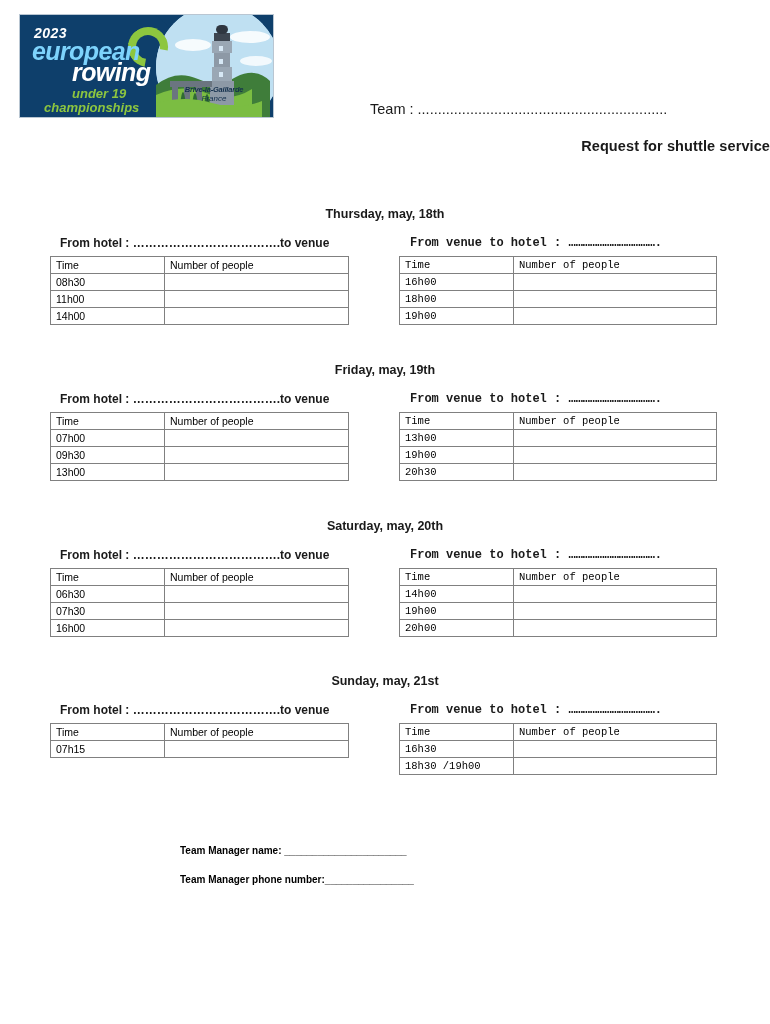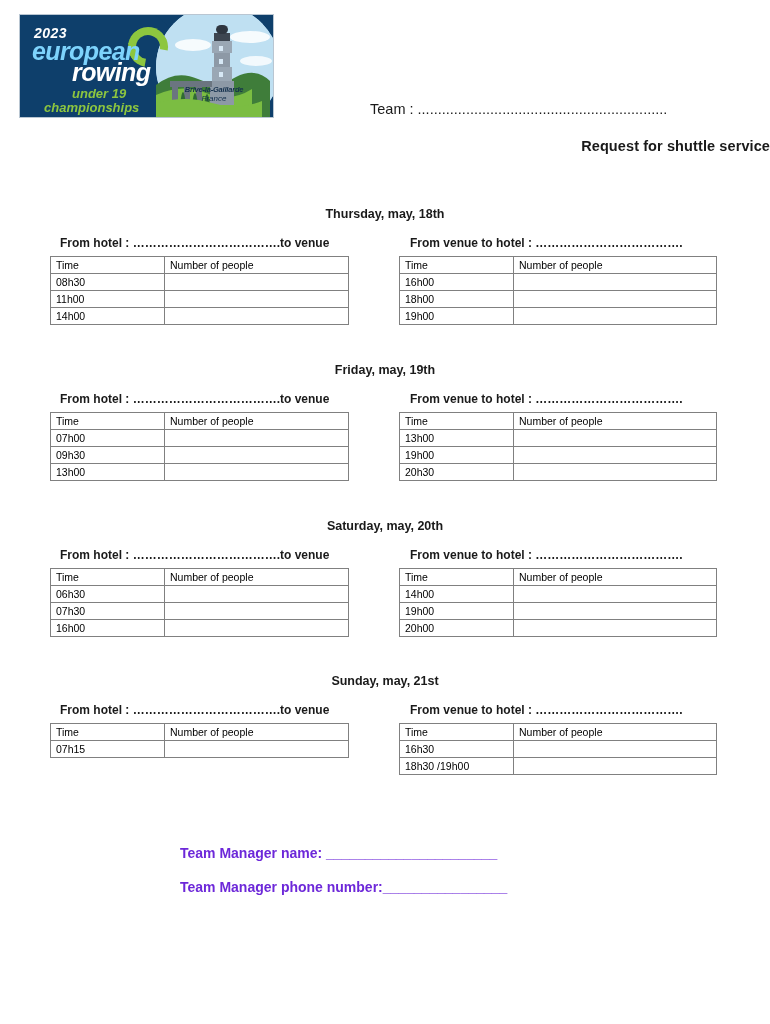--- a/index.html
+++ b/index.html
@@ -131,21 +131,21 @@
     height: 16px;
     line-height: 16px;
   }
   .cols {
     position: relative;
     margin-top: 14px;
     height: 96px;
   }
   .col { position: absolute; top: 0; }
   .col.left  { left: 50px;  width: 300px; }
-  .col.right { left: 399px; width: 338px; }
+  .col.right { left: 399px; width: 338px; font-family: Liberation Mono, monospace; }
 
   .dir-label {
     font-size: 12px;
     font-weight: bold;
     color: #1a1a1a;
     white-space: nowrap;
     height: 14px;
     line-height: 14px;
     margin-bottom: 6px;
   }
@@ -170,23 +170,23 @@
     white-space: nowrap;
   }
   .col.left  table.sched col.c-time { width: 114px; }
   .col.right table.sched col.c-time { width: 114px; }
 
   table.sched tr.hdr td { font-size: 10.5px; }
 
   
   .footer { position: absolute; left: 180px; top: 845px; }
   .footer-row {
-    font-size: 14px;
-    font-weight: bold;
-    color: #6d28d9;
+    font-size: 10px;
+    font-weight: bold;
+    color: #000000;
     white-space: nowrap;
     margin-bottom: 18px;
     font-family: "Liberation Sans", sans-serif;
   }
 </style>
 </head>
 <body>
 
 <div class="logo">
   <div class="logo-left"></div>

